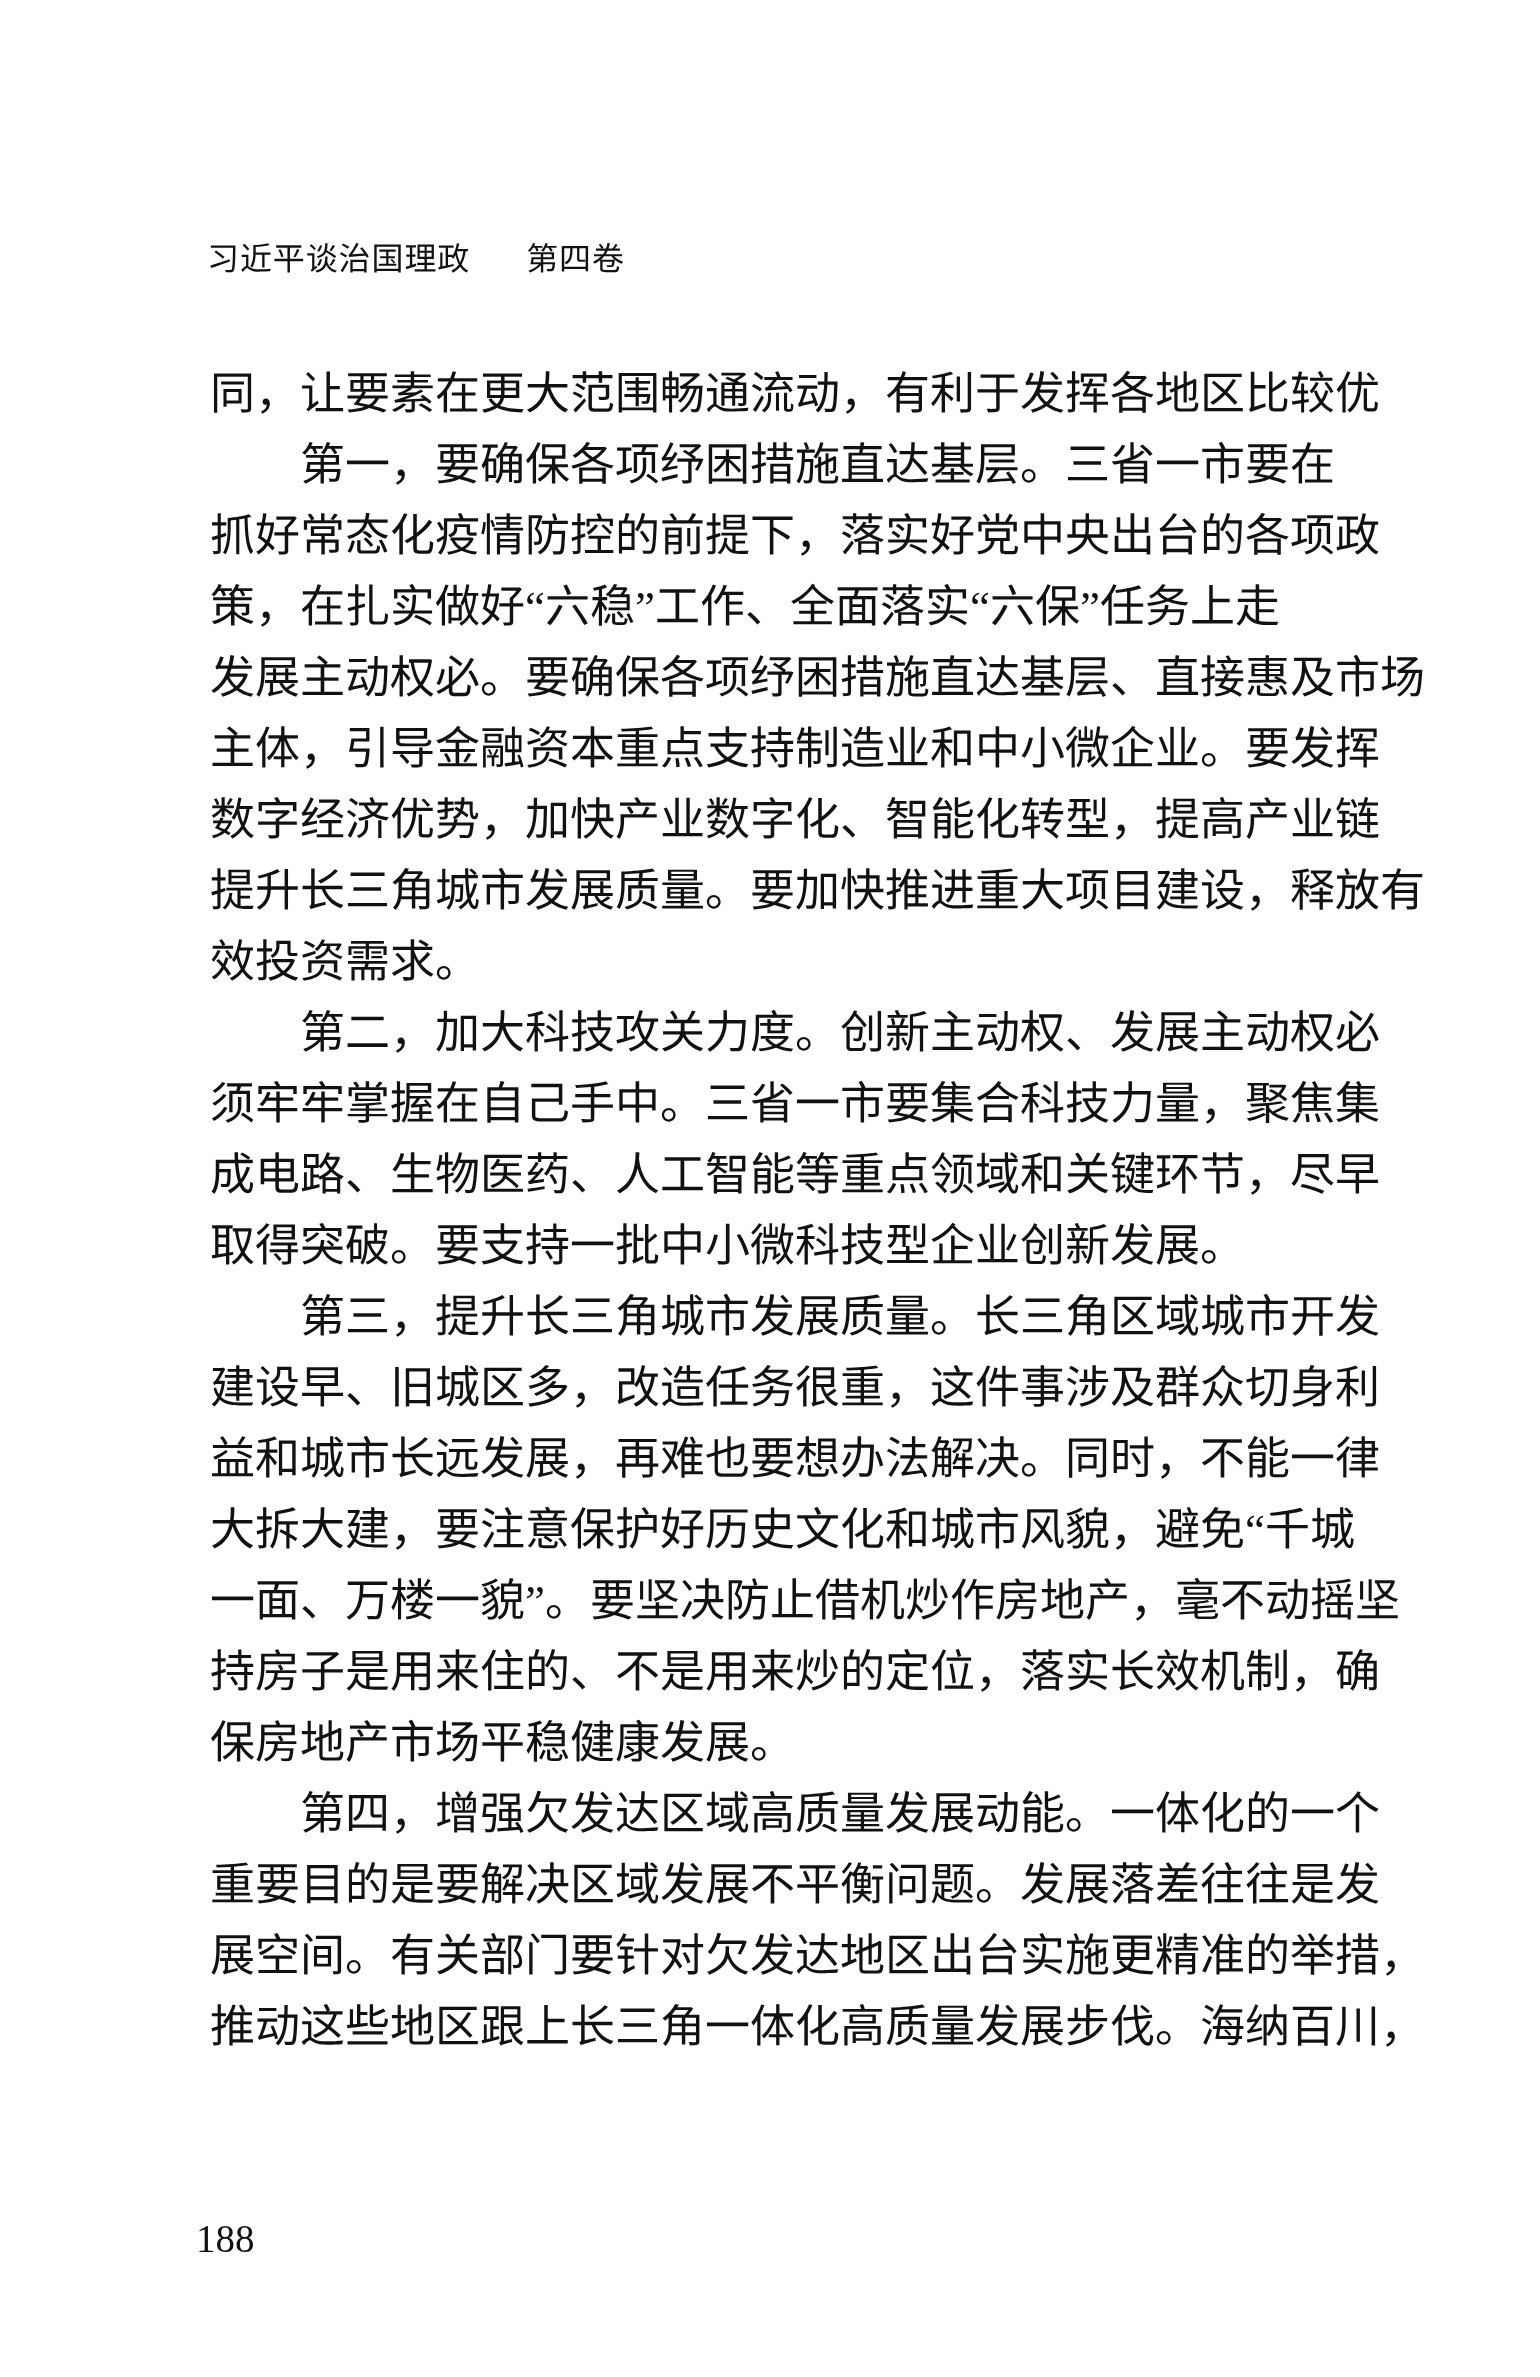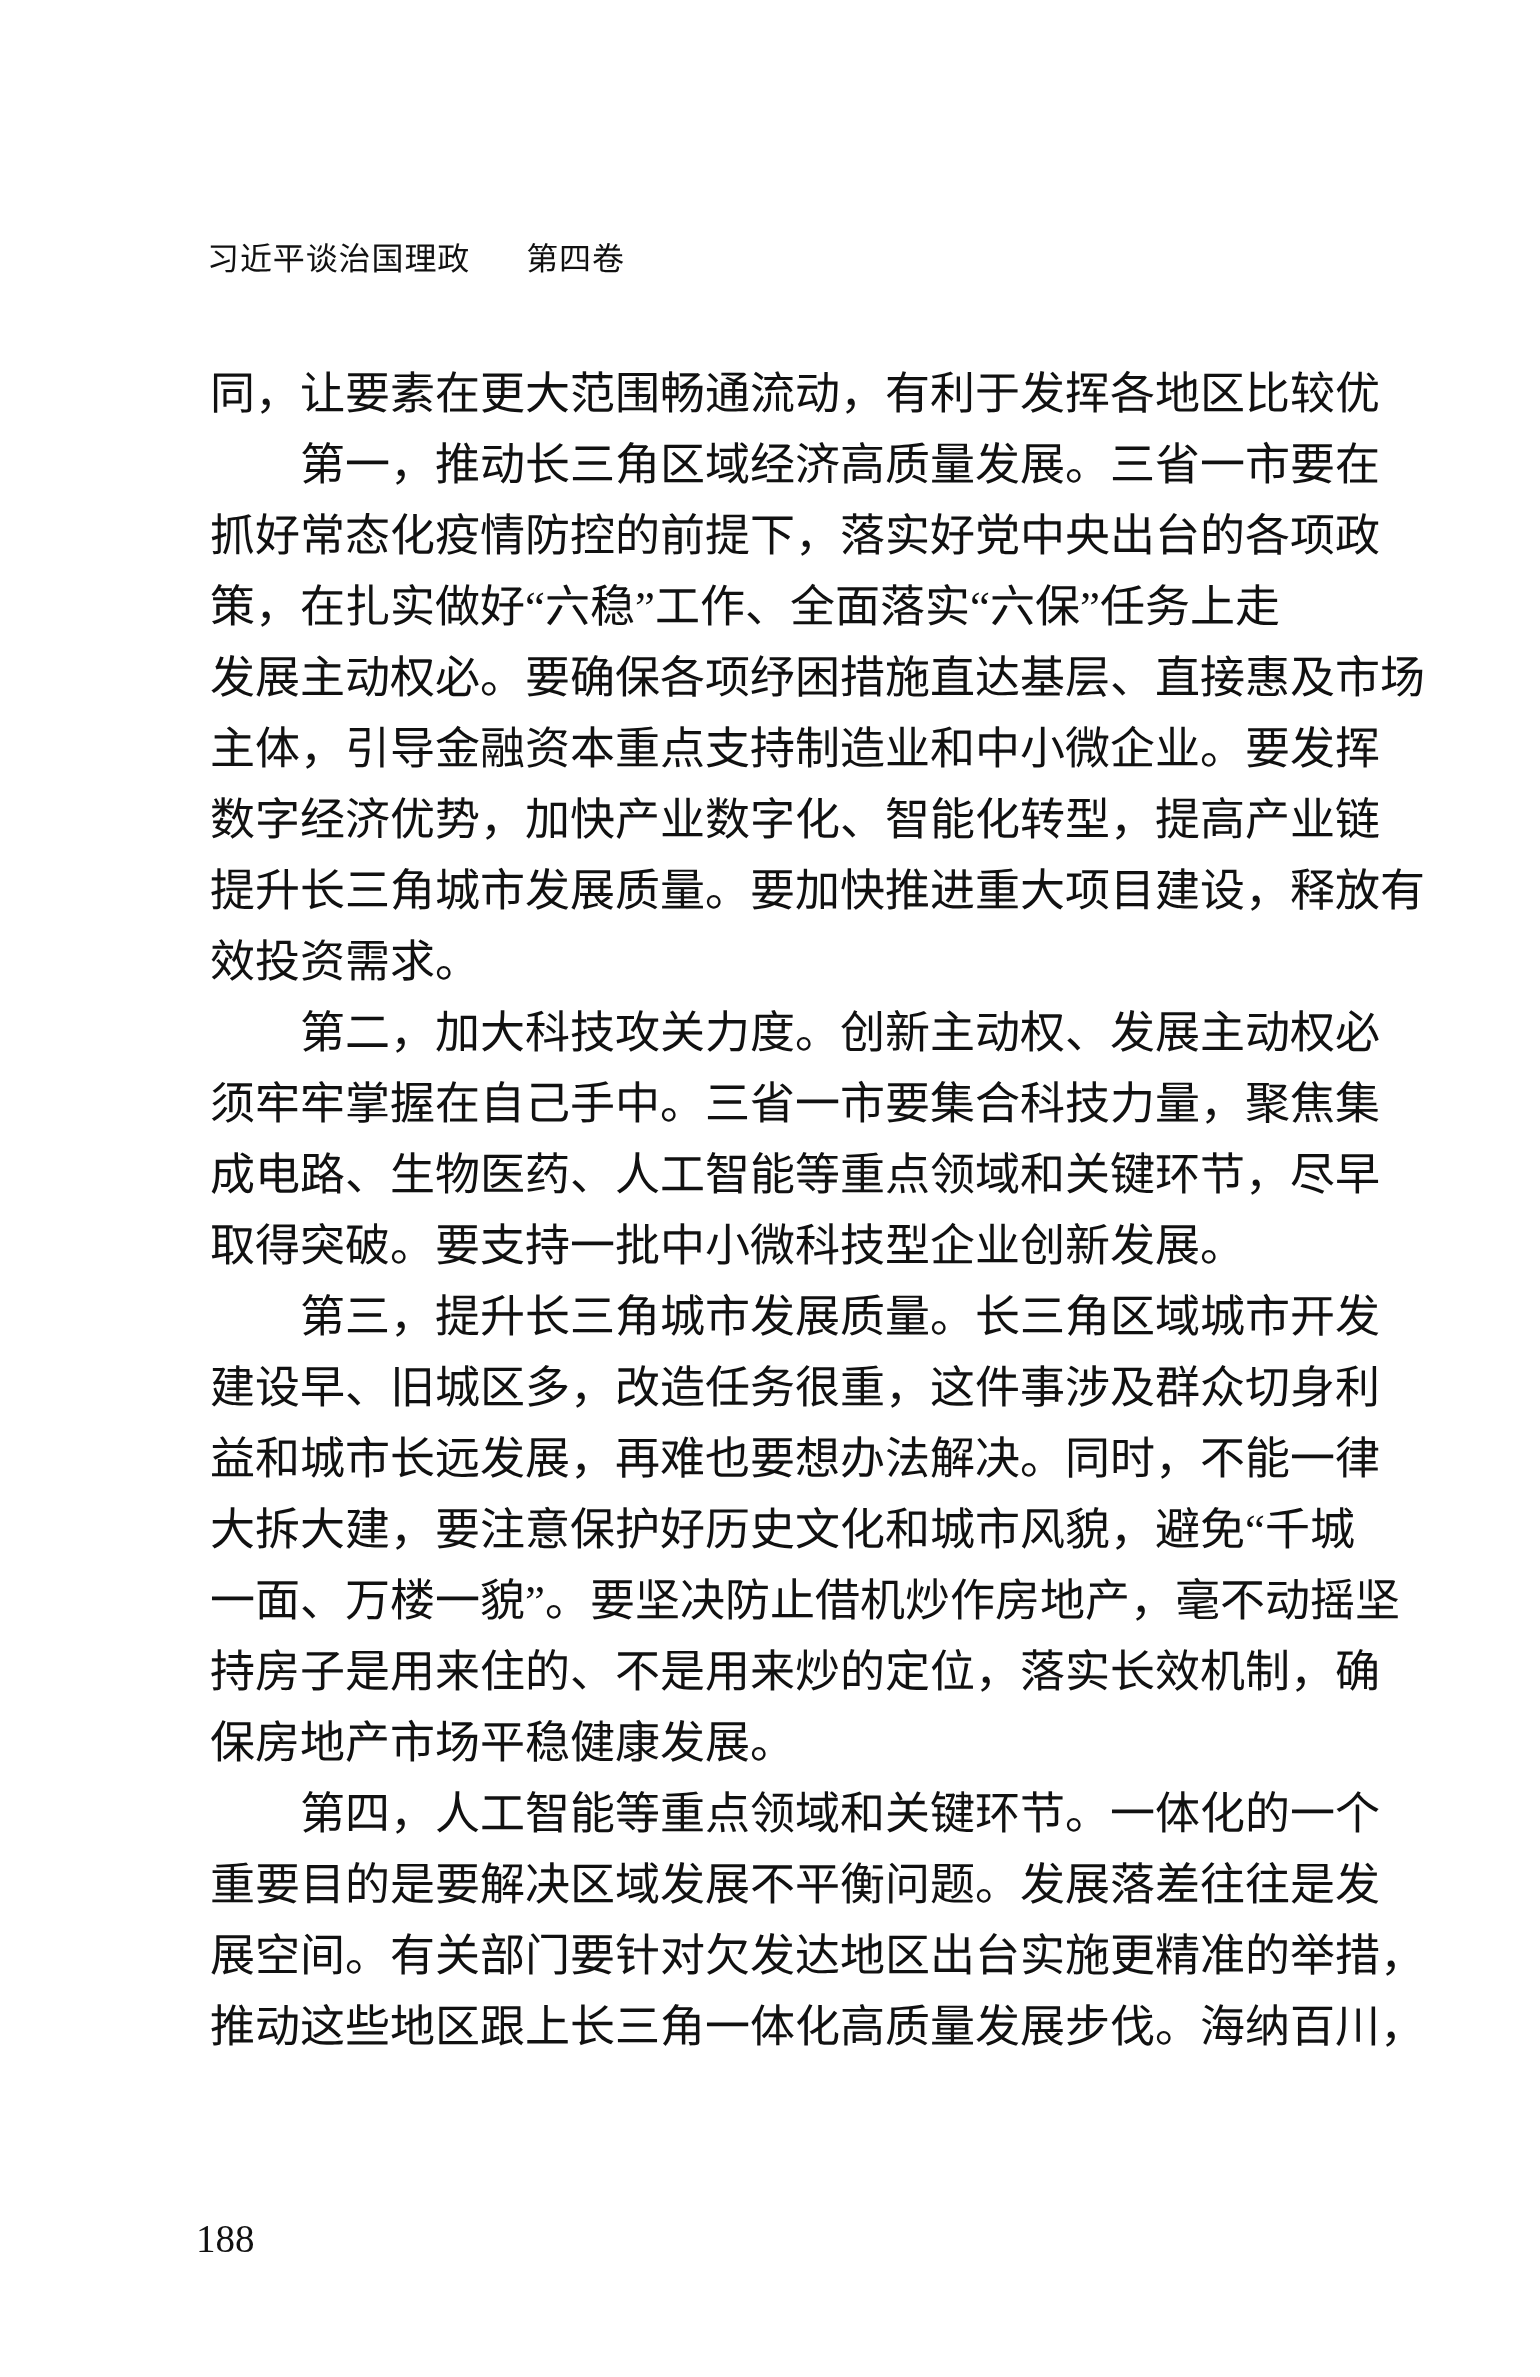--- a/index.html
+++ b/index.html
@@ -63,40 +63,40 @@
 <body>
 
 <div class="page">
 
   <div class="running-head">
     <span>习近平谈治国理政</span><span class="volume">第四卷</span>
   </div>
 
   <div class="body-text">
     <div class="line">同，让要素在更大范围畅通流动，有利于发挥各地区比较优</div>
-    <div class="line indent">第一，推动长三角区域经济高质量发展。三省一市要在</div>
+    <div class="line indent">第一，要确保各项纾困措施直达基层。三省一市要在</div>
     <div class="line">抓好常态化疫情防控的前提下，落实好党中央出台的各项政</div>
     <div class="line">策，在扎实做好“六稳”工作、全面落实“六保”任务上走</div>
     <div class="line">发展主动权必。要确保各项纾困措施直达基层、直接惠及市场</div>
     <div class="line">主体，引导金融资本重点支持制造业和中小微企业。要发挥</div>
     <div class="line">数字经济优势，加快产业数字化、智能化转型，提高产业链</div>
     <div class="line">提升长三角城市发展质量。要加快推进重大项目建设，释放有</div>
     <div class="line">效投资需求。</div>
     <div class="line indent">第二，加大科技攻关力度。创新主动权、发展主动权必</div>
     <div class="line">须牢牢掌握在自己手中。三省一市要集合科技力量，聚焦集</div>
     <div class="line">成电路、生物医药、人工智能等重点领域和关键环节，尽早</div>
     <div class="line">取得突破。要支持一批中小微科技型企业创新发展。</div>
     <div class="line indent">第三，提升长三角城市发展质量。长三角区域城市开发</div>
     <div class="line">建设早、旧城区多，改造任务很重，这件事涉及群众切身利</div>
     <div class="line">益和城市长远发展，再难也要想办法解决。同时，不能一律</div>
     <div class="line">大拆大建，要注意保护好历史文化和城市风貌，避免“千城</div>
     <div class="line">一面、万楼一貌”。要坚决防止借机炒作房地产，毫不动摇坚</div>
     <div class="line">持房子是用来住的、不是用来炒的定位，落实长效机制，确</div>
     <div class="line">保房地产市场平稳健康发展。</div>
-    <div class="line indent">第四，人工智能等重点领域和关键环节。一体化的一个</div>
+    <div class="line indent">第四，增强欠发达区域高质量发展动能。一体化的一个</div>
     <div class="line">重要目的是要解决区域发展不平衡问题。发展落差往往是发</div>
     <div class="line">展空间。有关部门要针对欠发达地区出台实施更精准的举措，</div>
     <div class="line">推动这些地区跟上长三角一体化高质量发展步伐。海纳百川，</div>
   </div>
 
   <div class="page-number">188</div>
 
 </div>
 
 

